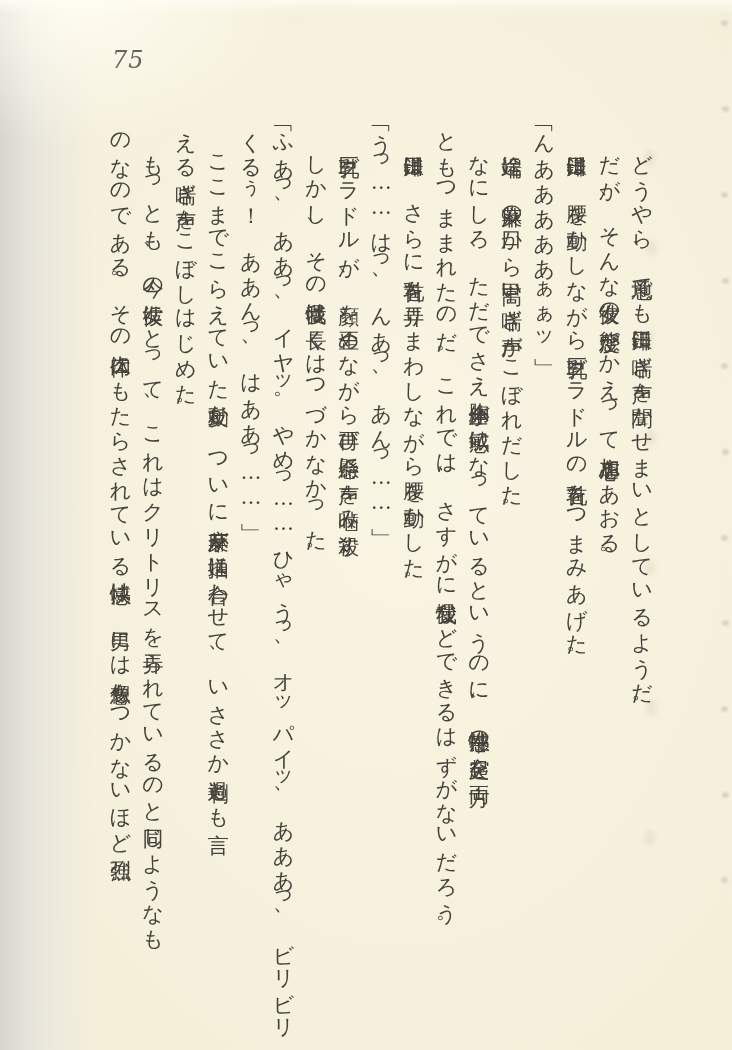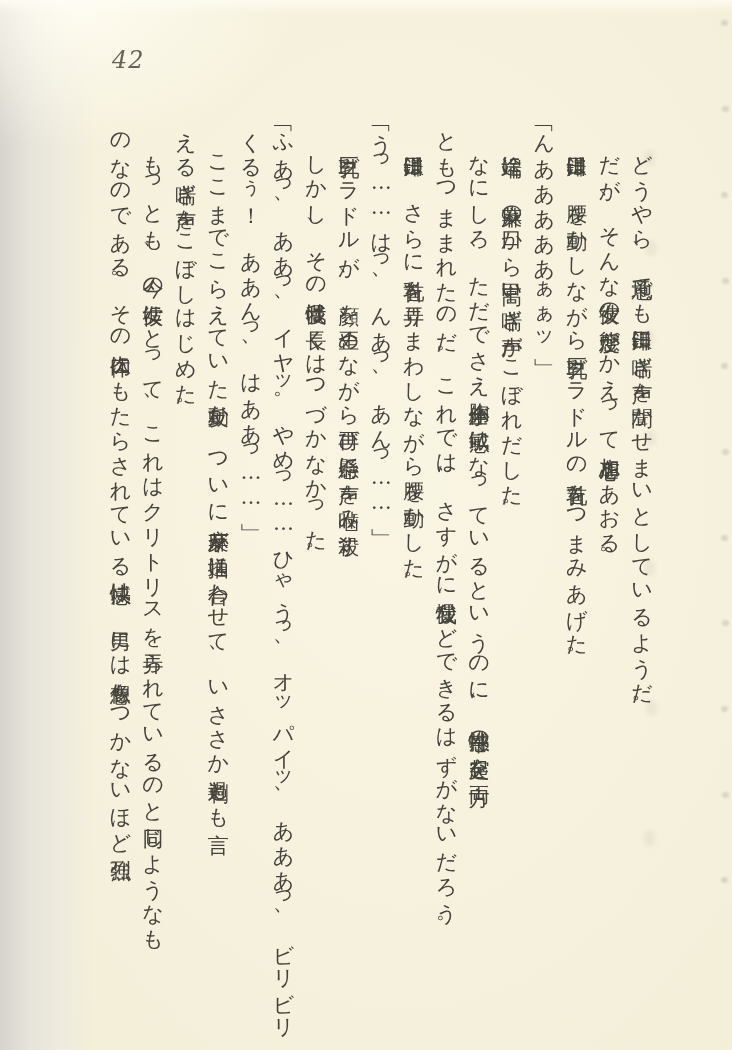--- a/index.html
+++ b/index.html
@@ -93,21 +93,21 @@
 </style>
 </head>
 <body>
 
 <div class="page">
 
   <div class="edge-shadow-left"></div>
   <div class="corner-highlight"></div>
   <div class="top-edge"></div>
 
-  <div class="page-number">42</div>
+  <div class="page-number">75</div>
 
   <div class="text-block">
     <p class="indent">どうやら、意地でも鎌田に喘ぎ声を聞かせまいとしているようだ。</p>
     <p class="indent">だが、そんな彼女の態度がかえって加虐心をあおる。</p>
     <p class="indent">鎌田は、腰を動かしながら巨乳グラドルの乳首をつまみあげた。</p>
     <p>「んあああああぁぁッ」</p>
     <p class="indent">途端に、麻菜の口から甲高い喘ぎ声がこぼれだした。</p>
     <p class="indent">なにしろ、ただでさえ胸全体が敏感になっているというのに、性感帯の突起を両方</p>
     <p>ともつままれたのだ。これでは、さすがに我慢などできるはずがないだろう。</p>
     <p class="indent">鎌田は、さらに乳首を弄りまわしながら腰を動かした。</p>

